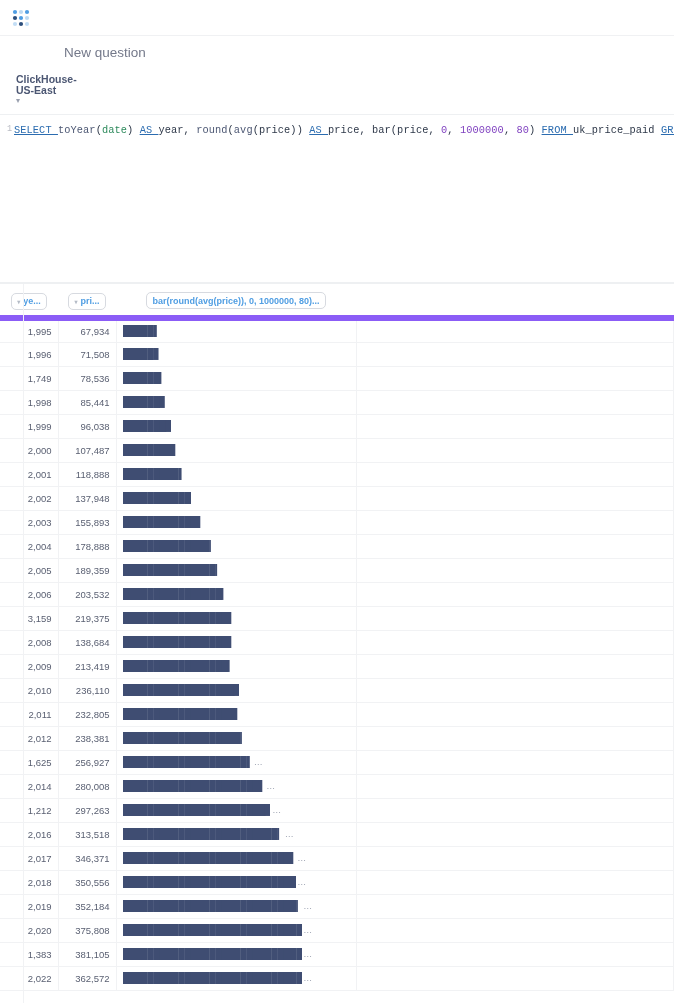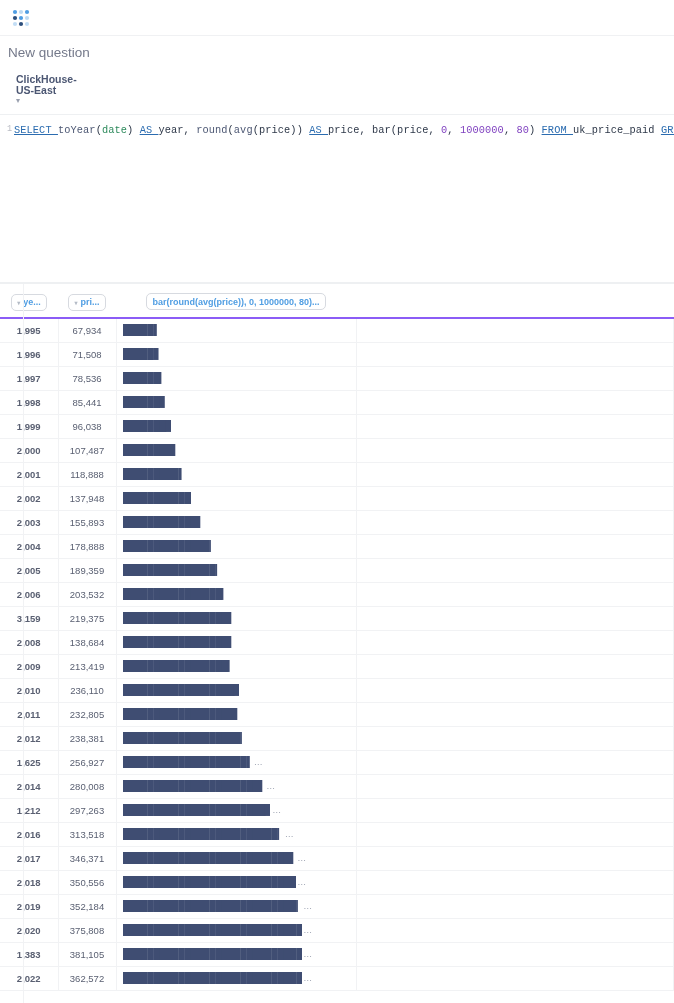--- a/index.html
+++ b/index.html
@@ -24,21 +24,22 @@
     width: 18px; height: 18px;
     position: relative;
   }
   .logo svg { display: block; }
 
   
   .title-row {
     height: 32px;
     display: flex;
     align-items: center;
-    padding: 0 8px;
+    padding: 0 32px;
+    margin-left: 32px;
   }
   .q-title {
     font-size: 13.5px;
     color: #74798a;
     font-weight: 400;
   }
 
   
   .db-bar {
     border-bottom: 1px solid #eef0f2;
@@ -105,21 +106,21 @@
     border-top: 1px solid #eef0f2;
   }
   table.results {
     border-collapse: collapse;
     width: 100%;
     table-layout: fixed;
   }
   table.results thead th {
     height: 34px;
     background: #fff;
-    border-bottom: 2px solid #8b5cf6;
+    border-bottom: 6px solid #8b5cf6;
     padding: 0 6px;
     vertical-align: middle;
   }
   .colbtn {
     display: inline-flex;
     align-items: center;
     gap: 3px;
     border: 1px solid #d7dae0;
     border-radius: 5px;
     height: 17px;
@@ -140,22 +141,22 @@
   table.results tbody td {
     height: 24px;
     border-bottom: 1px solid #f1f2f4;
     border-right: 1px solid #f1f2f4;
     font-size: 9.5px;
     padding: 0 6px;
     color: #5a6072;
     white-space: nowrap;
     overflow: hidden;
   }
-  td.year  { text-align: center; width: 58px; font-weight: bold; }
-  td.price { text-align: center; width: 58px; }
+  td.year  { text-align: right; width: 58px; }
+  td.price { text-align: right; width: 58px; }
   td.bar   { width: 240px; padding-left: 6px; }
   td.pad   { border-right: none; }
 
   .barcell {
     display: flex;
     align-items: center;
     gap: 0;
     overflow: hidden;
     height: 12px;
   }
@@ -253,21 +254,21 @@
           <td class="year">1,996</td>
           <td class="price">71,508</td>
           <td class="bar">
             <div class="barcell">
               <span class="barglyphs">█████▊</span>
             </div>
           </td>
           <td class="pad"></td>
         </tr>
         <tr>
-          <td class="year">1,997</td>
+          <td class="year">1,749</td>
           <td class="price">78,536</td>
           <td class="bar">
             <div class="barcell">
               <span class="barglyphs">██████▎</span>
             </div>
           </td>
           <td class="pad"></td>
         </tr>
         <tr>
           <td class="year">1,998</td>

